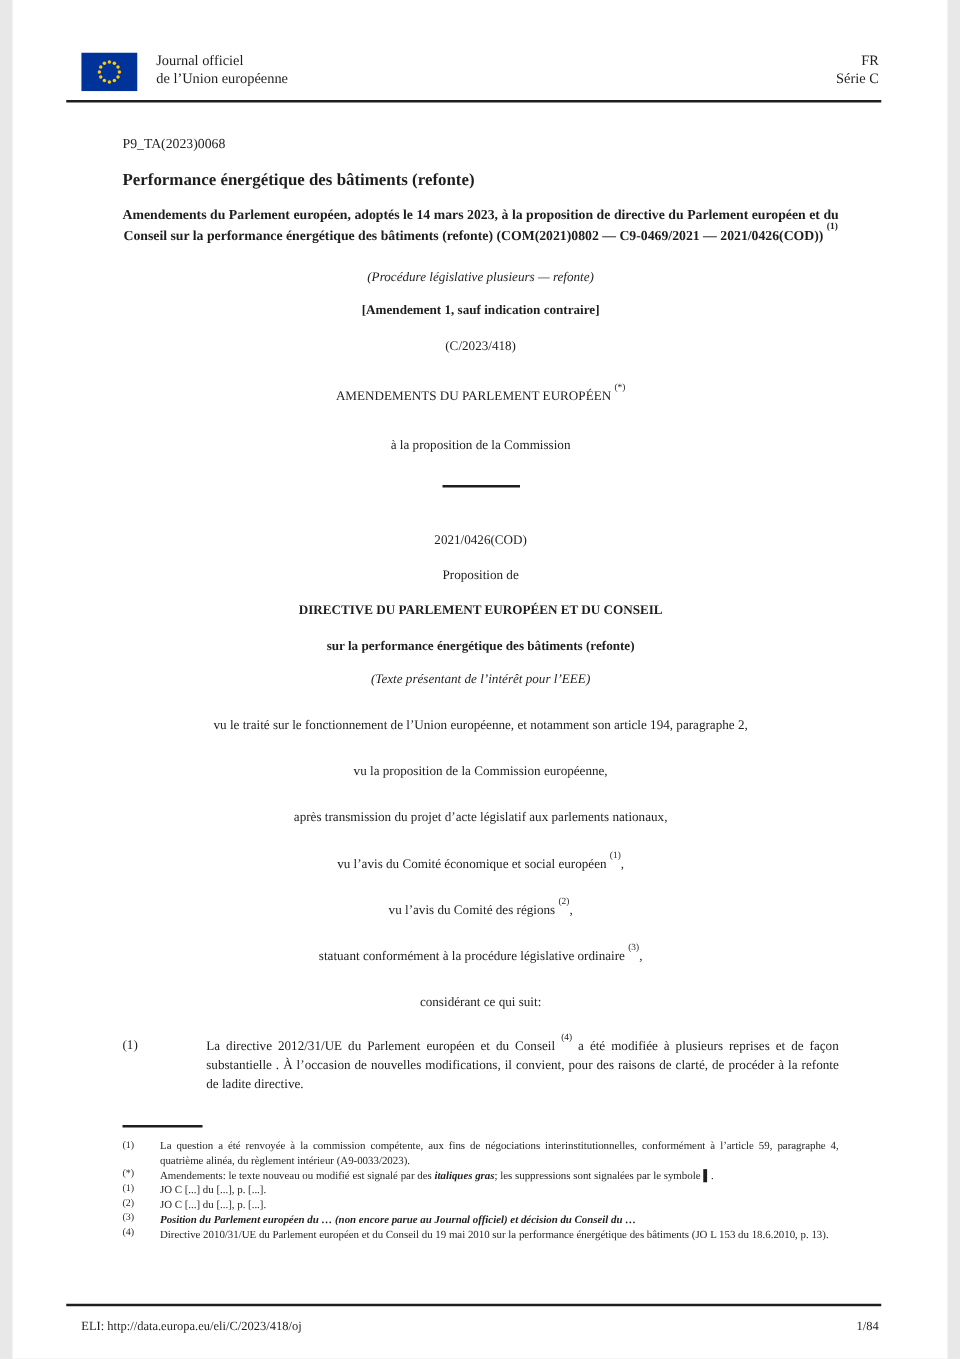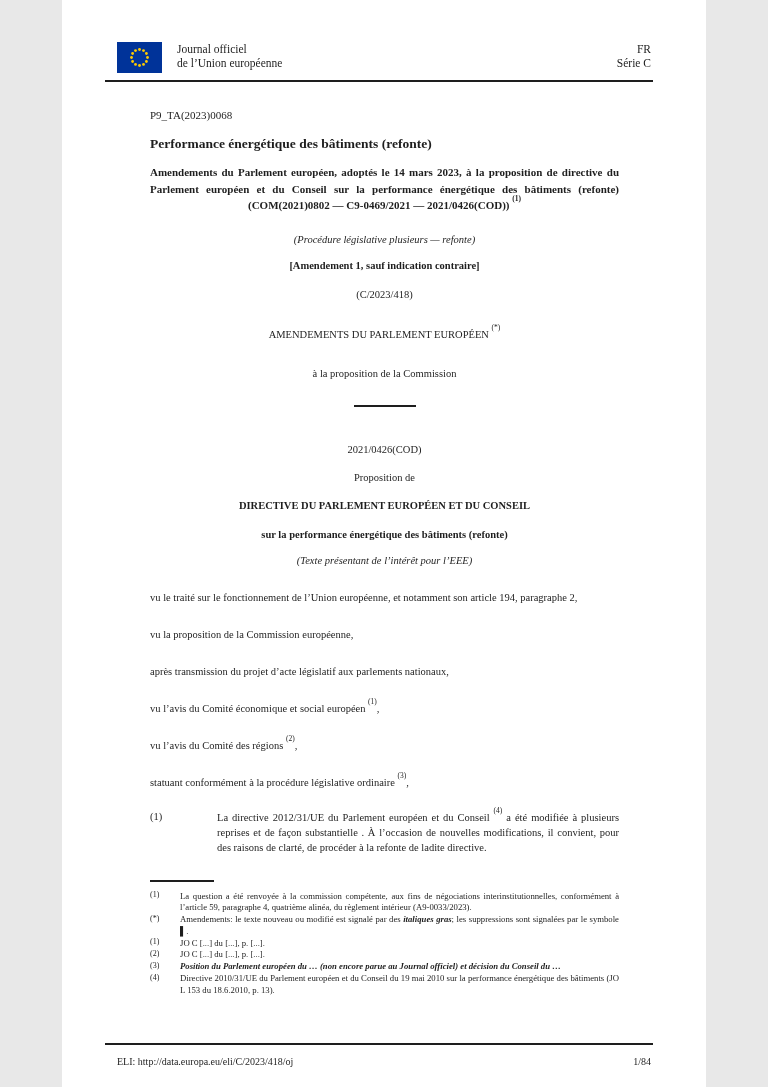--- a/index.html
+++ b/index.html
@@ -1,18 +1,18 @@
 <!DOCTYPE html>
 <html lang="fr"><head>
 <meta charset="utf-8">
 <style>
   html,body{margin:0;padding:0;background:#e8e8e8;}
   .page{
     position:relative;
-    width:644px;height:1087px;
+    width:748px;height:1087px;
     margin:0 auto;
     background:#ffffff;
     color:#1e1e1e;
     font-family:"Liberation Serif", serif;
     overflow:hidden;
     box-sizing:border-box;
   }
   
   .header-zone{
     margin:42px 55px 0 55px;
@@ -59,21 +59,21 @@
   .mt-heading{margin-top:26px;}
   .mt-sub{margin-top:25px;}
   .divider{
     margin:24px auto 0 auto;width:62px;height:2px;background:#1e1e1e;
   }
   .mt-cod{margin-top:36px;text-align:center;}
   .mt-14{margin-top:14px;}
   .mt-15{margin-top:15px;}
   .mt-12{margin-top:12px;}
   .mt-open{margin-top:29px;}
-  .para{margin-top:23px;}
+  .para{margin-top:23px;text-align:center;}
   sup.ref{
     font-size:7.5px;line-height:0;
     position:relative;top:-3.5px;
   }
   
   .recital{
     margin-top:20px;display:flex;
   }
   .recital-marker{flex:0 0 67px;}
   .recital-text{flex:1;text-align:justify;line-height:15px;}
@@ -170,20 +170,21 @@
     <div class="para">vu la proposition de la Commission européenne,</div>
 
     <div class="para">après transmission du projet d’acte législatif aux parlements nationaux,</div>
 
     <div class="para"><span>vu l’avis du Comité économique et social européen </span><sup class="ref">(1)</sup><span>,</span></div>
 
     <div class="para"><span>vu l’avis du Comité des régions </span><sup class="ref">(2)</sup><span>,</span></div>
 
     <div class="para"><span>statuant conformément à la procédure législative ordinaire </span><sup class="ref">(3)</sup><span>,</span></div>
 
+    <div class="para">considérant ce qui suit:</div>
 
     <div class="recital">
       <div class="recital-marker">(1)</div>
       <div class="recital-text"><span>La directive 2012/31/UE du Parlement européen et du Conseil </span><sup class="ref">(4)</sup><span> a été modifiée à plusieurs reprises et de façon substantielle . À l’occasion de nouvelles modifications, il convient, pour des raisons de clarté, de procéder à la refonte de ladite directive.</span></div>
     </div>
 
     <div class="fn-sep"></div>
 
     <div class="footnotes">
       <div class="fn-row">

